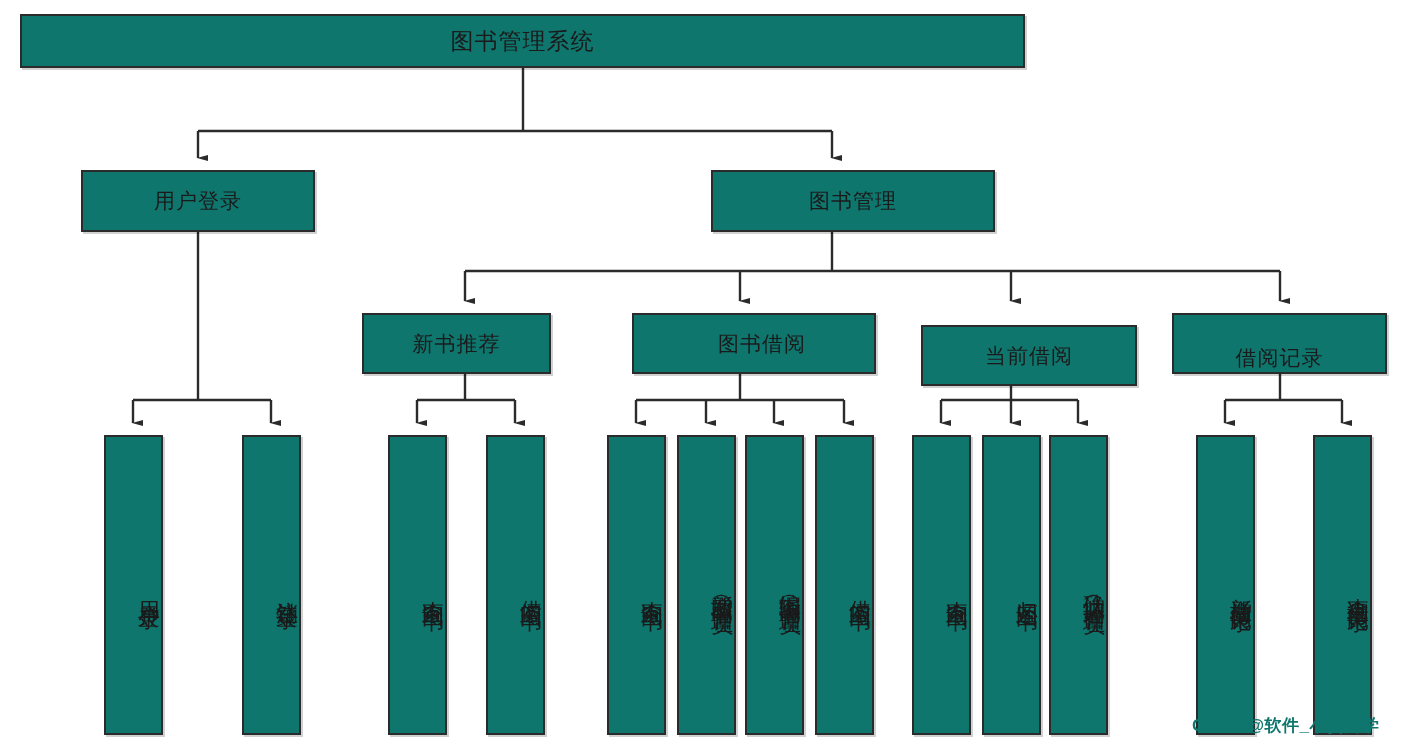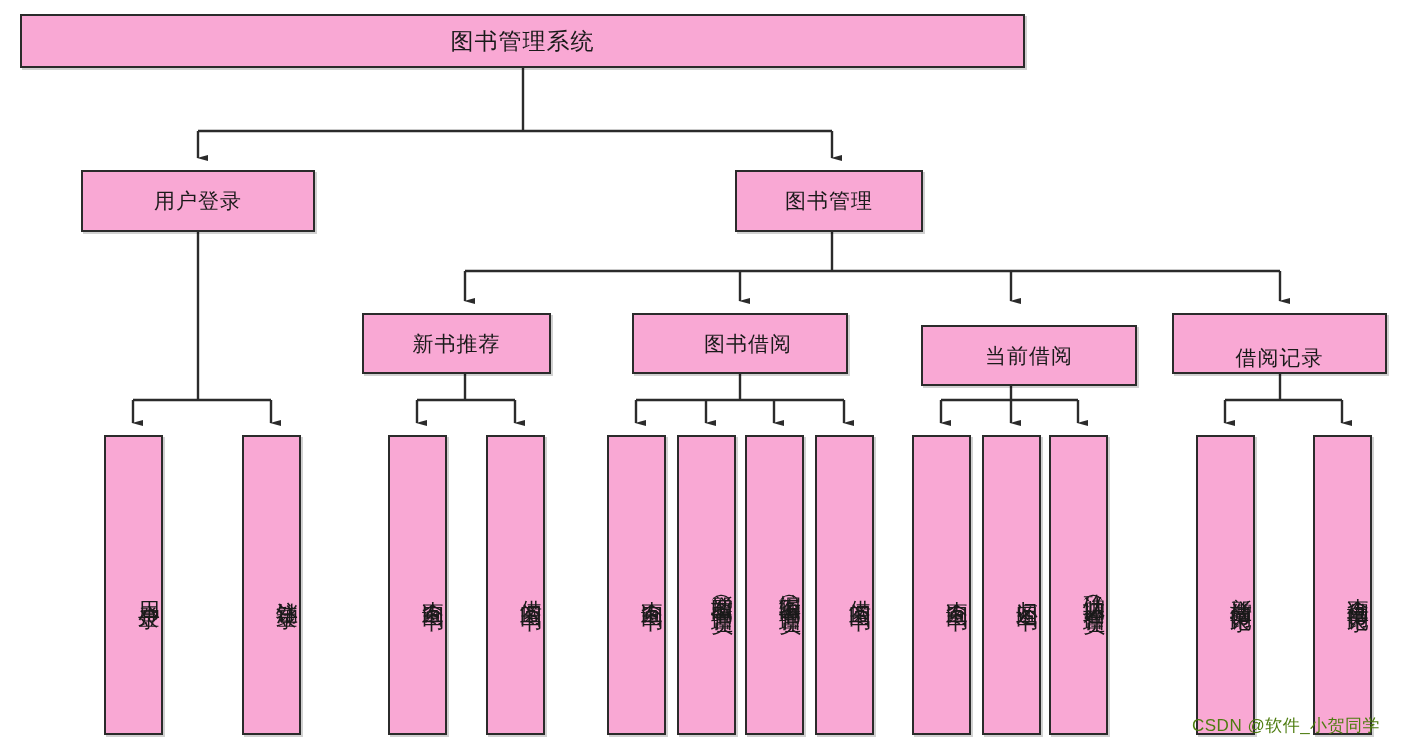--- a/index.html
+++ b/index.html
@@ -16,21 +16,21 @@
     position:absolute;
     left:0; top:0;
     width:1405px;
     height:747px;
     pointer-events:none;
   }
   .node{
     position:absolute;
     box-sizing:border-box;
     border:2px solid #2b2b2b;
-    background:#f9a8d4;
+    background:#0f766e;
     display:flex;
     align-items:center;
     justify-content:center;
     color:#1a1a1a;
     box-shadow:2px 2px 0 rgba(0,0,0,0.18);
   }
   .node.horiz{
     font-size:21px;
     letter-spacing:1px;
     white-space:nowrap;
@@ -43,24 +43,25 @@
     letter-spacing:3px;
     padding-top:8px;
     align-items:flex-start;
     justify-content:center;
   }
   .node .lbl{display:block;}
   .node.root{font-size:23px;}
   .watermark{
     position:absolute;
     font-size:17px;
-    color:#4d7c0f;
+    color:#0f766e;
     letter-spacing:0.5px;
     white-space:nowrap;
     user-select:none;
+    font-weight:bold;
   }
 </style>
 </head>
 <body>
 
 <div id="canvas">
 
   <svg class="edges" viewBox="0 0 1405 747" xmlns="http://www.w3.org/2000/svg">
     <defs>
       <marker id="arw" markerWidth="10" markerHeight="12" refX="3" refY="10" orient="auto" markerUnits="userSpaceOnUse">
@@ -111,28 +112,28 @@
     </g>
   </svg>
 
   <div class="node horiz root" style="left:20px;top:14px;width:1005px;height:54px;">
     <span class="lbl">图书管理系统</span>
   </div>
 
   <div class="node horiz" style="left:81px;top:170px;width:234px;height:62px;">
     <span class="lbl">用户登录</span>
   </div>
-  <div class="node horiz" style="left:735px;top:170px;width:188px;height:62px;">
+  <div class="node horiz" style="left:711px;top:170px;width:284px;height:62px;">
     <span class="lbl">图书管理</span>
   </div>
 
   <div class="node horiz" style="left:362px;top:313px;width:189px;height:61px;">
     <span class="lbl">新书推荐</span>
   </div>
-  <div class="node horiz" style="left:632px;top:313px;width:216px;height:61px;padding-left:16px;">
+  <div class="node horiz" style="left:632px;top:313px;width:244px;height:61px;padding-left:16px;">
     <span class="lbl">图书借阅</span>
   </div>
   <div class="node horiz" style="left:921px;top:313px;width:216px;height:61px;margin-top:12px;">
     <span class="lbl">当前借阅</span>
   </div>
   <div class="node horiz" style="left:1172px;top:313px;width:215px;height:61px;align-items:flex-end;">
     <span class="lbl">借阅记录</span>
   </div>
 
   <div class="node vert" style="left:104px;top:435px;width:59px;height:300px;">

